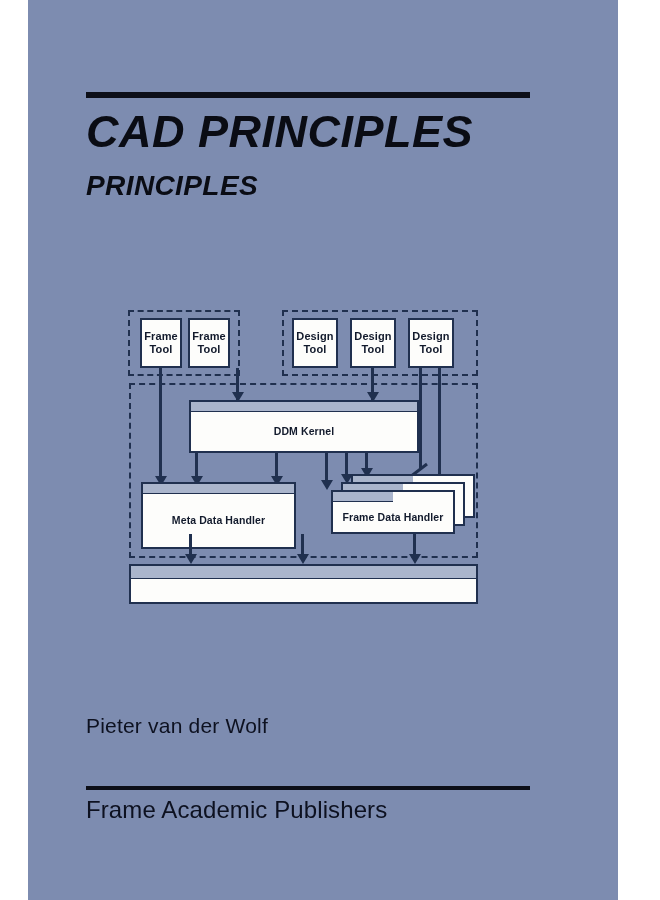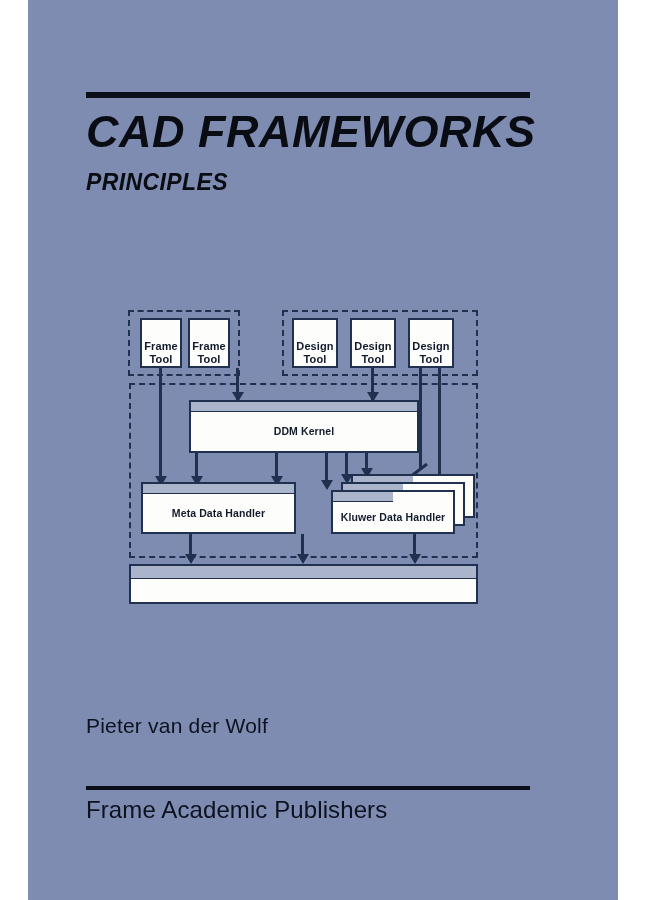--- a/index.html
+++ b/index.html
@@ -44,21 +44,21 @@
     letter-spacing: 0.5px;
     color: #0a0c14;
     line-height: 1.05;
     white-space: nowrap;
   }
   .book-subtitle {
     position: absolute;
     left: 58px;
     top: 168px;
     width: 500px;
-    font-size: 23px;
+    font-size: 28px;
     font-weight: bold;
     font-style: italic;
     letter-spacing: 0.4px;
     color: #0a0c14;
     line-height: 1.28;
   }
 
   
   #diagram {
     position: absolute;
@@ -91,21 +91,21 @@
     font-size: 10.5px;
     font-weight: bold;
     color: #121a2c;
     text-align: center;
     line-height: 1.18;
     letter-spacing: 0.1px;
   }
   .tool .cap {
     flex-direction: column;
     height: 100%;
-    justify-content: flex-end;
+    justify-content: center;
     font-size: 11px;
   }
   .arrow {
     position: absolute;
     background: #20304f;
     width: 3px;
   }
   .head {
     position: absolute;
     width: 0;
@@ -146,21 +146,21 @@
     color: #0d1120;
     letter-spacing: 0.1px;
   }
 </style>
 </head>
 <body>
 
 <div id="cover">
 
   <div class="title-rule"></div>
-  <div class="book-title">CAD FRAMEWORKS</div>
+  <div class="book-title">CAD PRINCIPLES</div>
   <div class="book-subtitle">
     <div>PRINCIPLES</div>
   </div>
 
   <div id="diagram">
 
     <div class="dgrp" style="left:100px; top:310px; width:112px; height:66px;"></div>
     <div class="dbox tool" style="left:112px; top:318px; width:42px; height:50px;">
       <div class="cap">
         <span>Frame</span>
@@ -235,24 +235,24 @@
     <div class="head" style="left:332.5px; top:468px;"></div>
 
     <div class="dbox" style="left:323px; top:474px; width:124px; height:44px;">
       <div class="bar" style="width:60px;"></div>
     </div>
     <div class="dbox" style="left:313px; top:482px; width:124px; height:44px;">
       <div class="bar" style="width:60px;"></div>
     </div>
     <div class="dbox" style="left:303px; top:490px; width:124px; height:44px;">
       <div class="bar" style="width:60px;"></div>
-      <div class="cap">Kluwer Data Handler</div>
-    </div>
-
-    <div class="dbox" style="left:113px; top:482px; width:155px; height:52px;">
+      <div class="cap">Frame Data Handler</div>
+    </div>
+
+    <div class="dbox" style="left:113px; top:482px; width:155px; height:67px;">
       <div class="bar"></div>
       <div class="cap">Meta Data Handler</div>
     </div>
 
     <div class="arrow" style="left:161px; top:534px; height:26px;"></div>
     <div class="head" style="left:156.5px; top:554px;"></div>
 
     <div class="arrow" style="left:273px; top:534px; height:26px;"></div>
     <div class="head" style="left:268.5px; top:554px;"></div>
 

